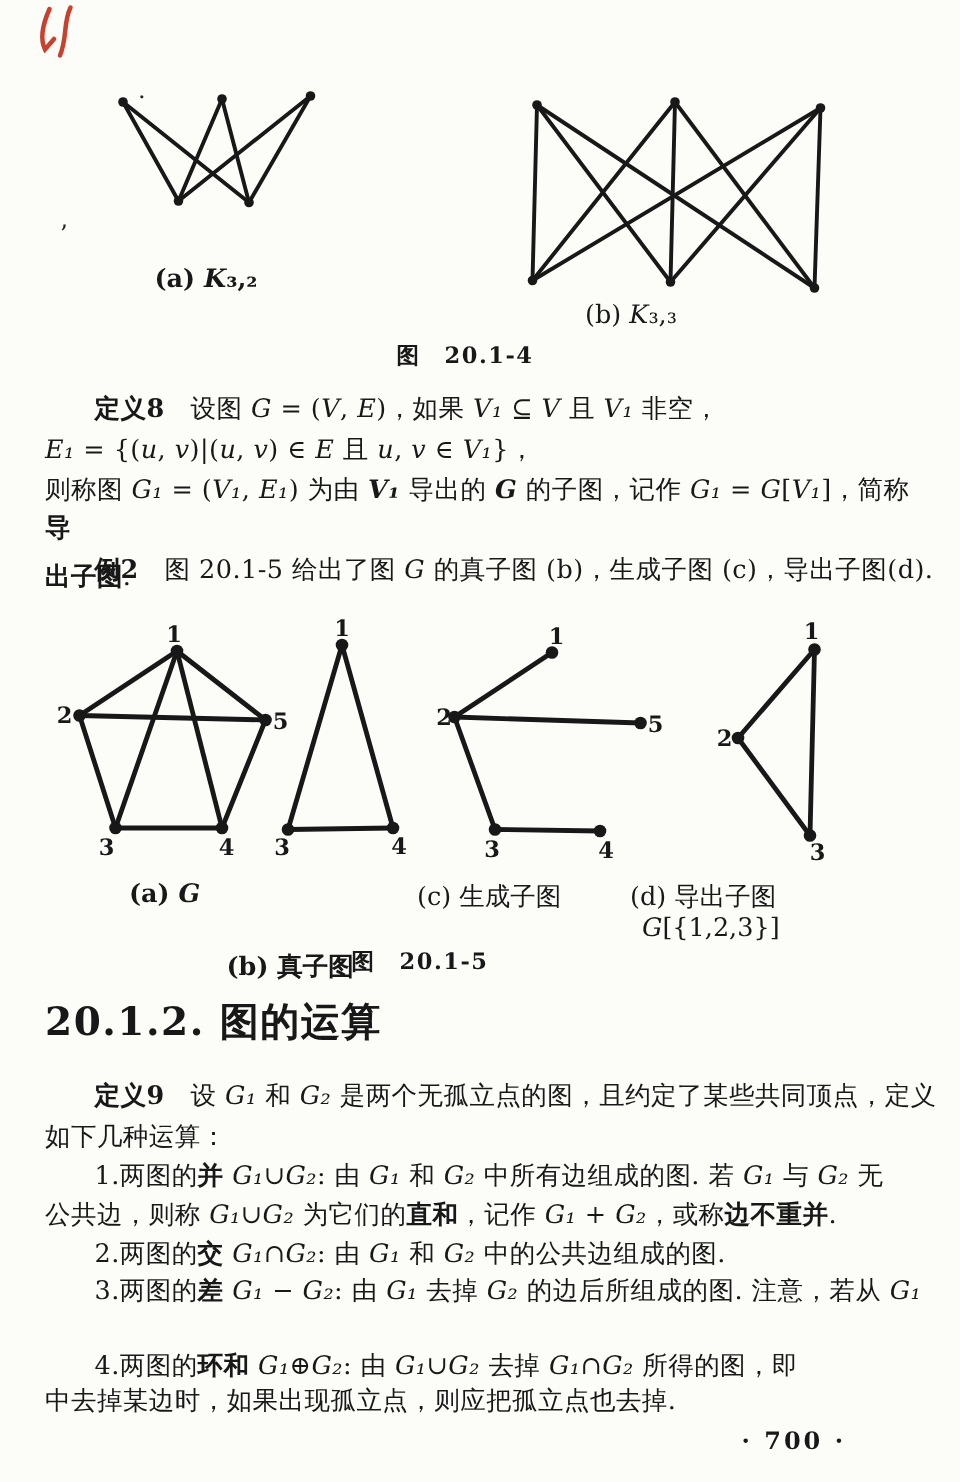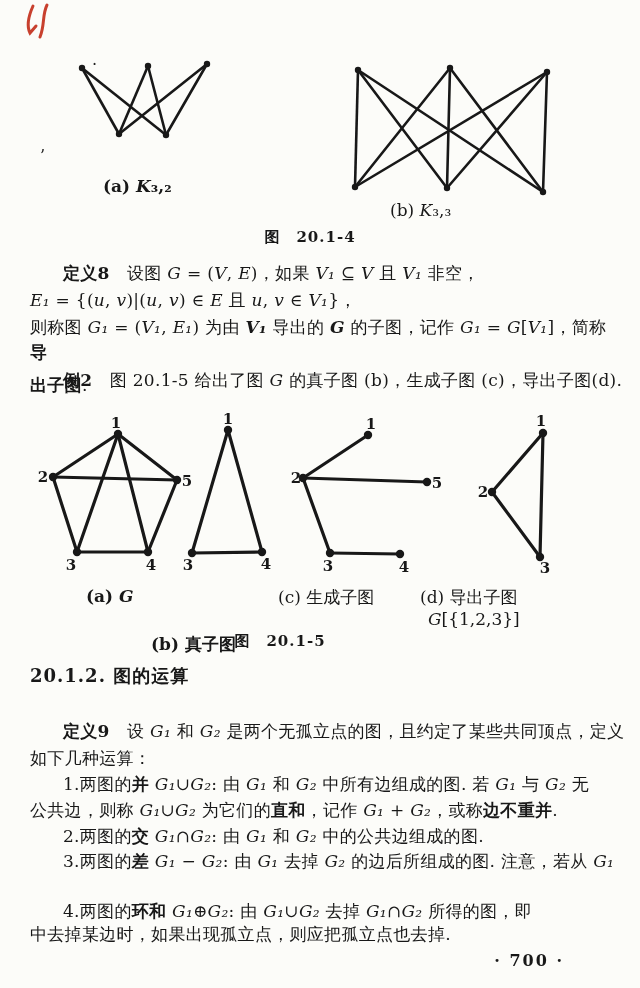--- a/index.html
+++ b/index.html
@@ -13,21 +13,21 @@
   .indent{padding-left:33px;}
   .center{text-align:left;}
   .s-b{font-weight:bold;}
   .s-i{font-style:italic;}
   .s-bi{font-weight:bold;font-style:italic;}
   .graph{position:absolute;}
   .graph svg{overflow:visible;display:block;}
   .figlabel{position:absolute;font-size:17px;white-space:nowrap;}
   .caption{position:absolute;font-size:15px;font-weight:bold;letter-spacing:1px;}
   #section-heading{
-    position:absolute;left:30px;top:664px;font-size:18px;font-weight:bold;
+    position:absolute;left:30px;top:664px;font-size:26px;font-weight:bold;
     letter-spacing:1px;
   }
   #page-number{position:absolute;top:951px;right:76px;font-size:16px;font-weight:bold;letter-spacing:2px;}
   #red-mark{position:absolute;left:22px;top:2px;}
   .stray{position:absolute;font-size:16px;color:#222;}
 </style>
 </head>
 <body>
 
 <div id="page">

